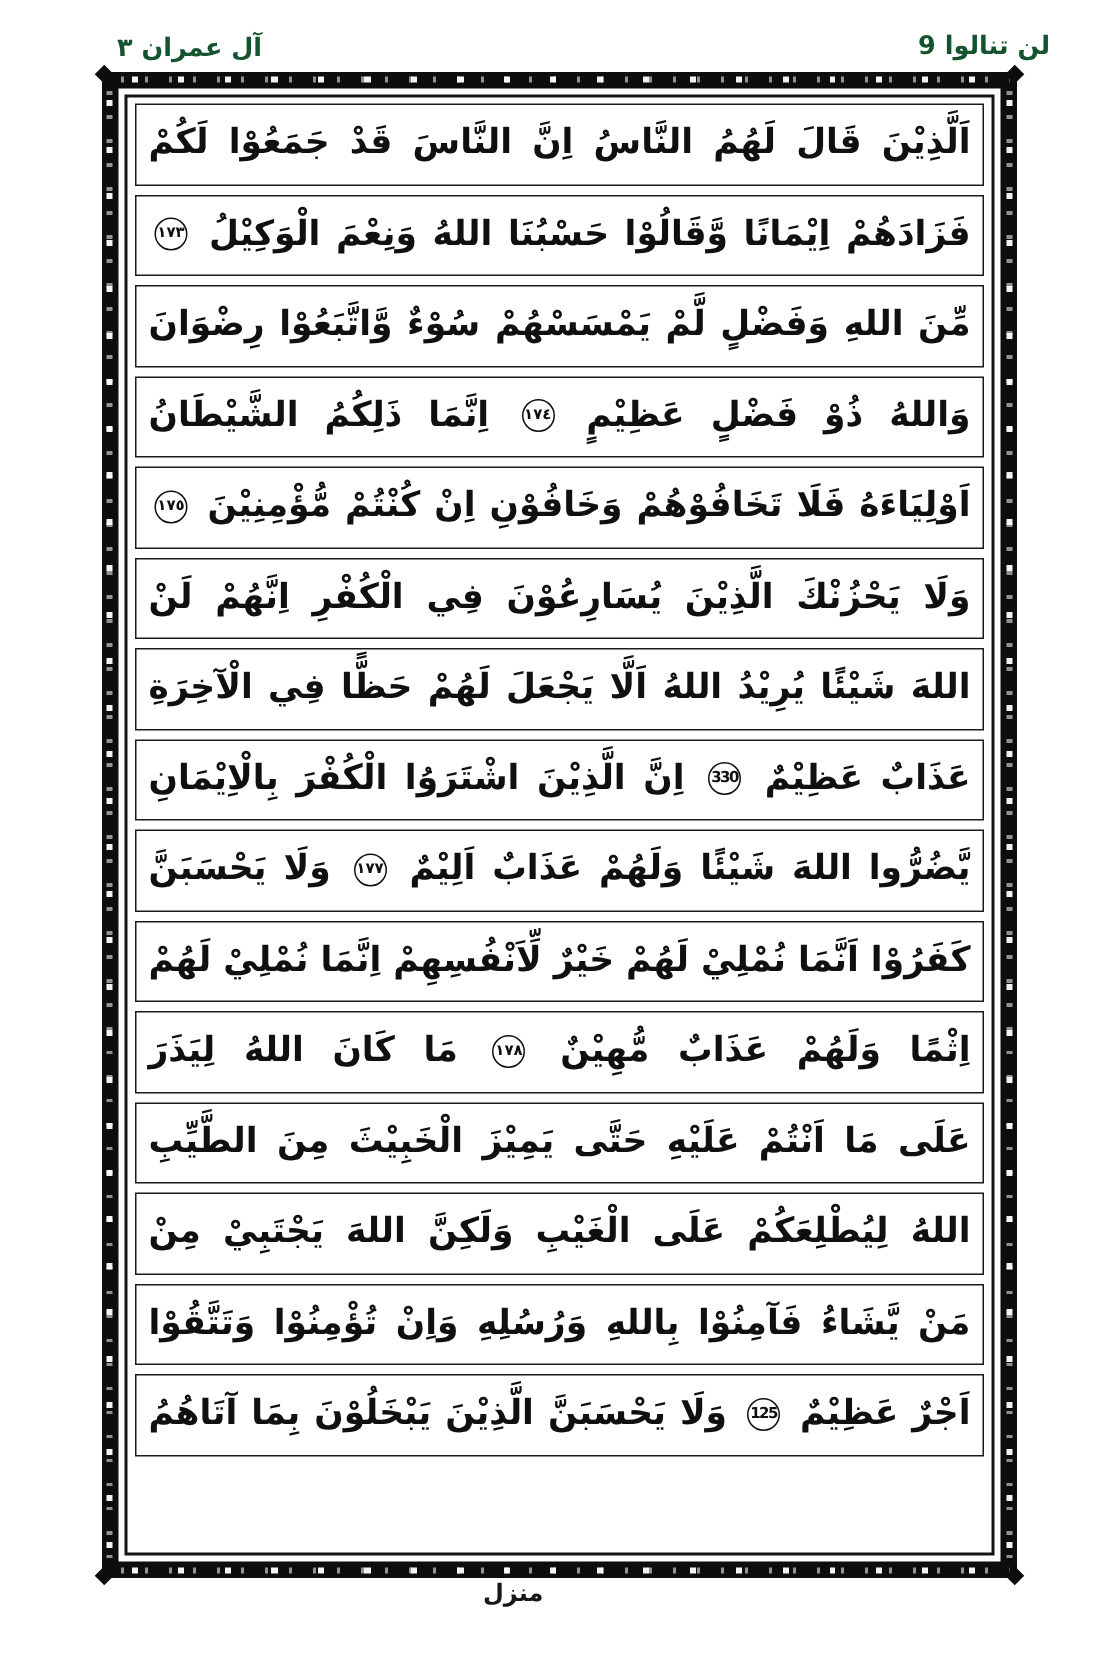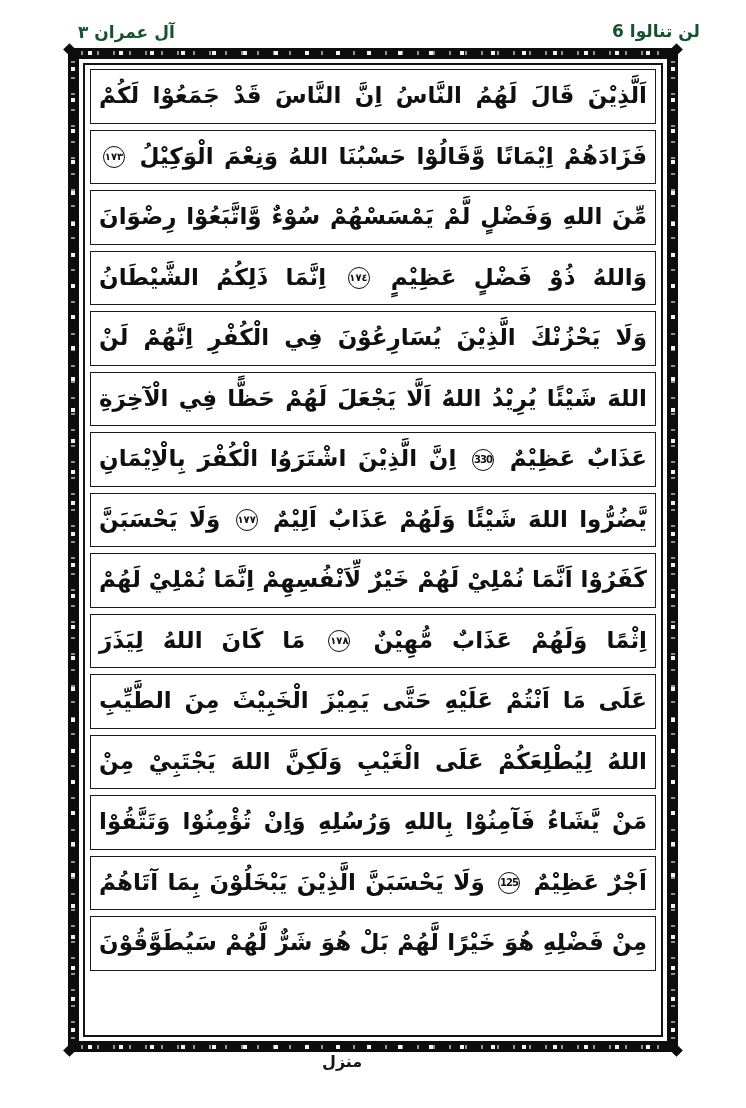--- a/index.html
+++ b/index.html
@@ -70,47 +70,47 @@
     position:absolute;left:322px;top:1052px;width:60px;
     direction:rtl;text-align:left;font-weight:bold;font-size:16px;color:#161616;
   }
 </style>
 </head>
 <body>
 
 <div class="page">
 
   <div class="hdr hdr-surah">آل عمران ٣</div>
-  <div class="hdr hdr-juz">لن تنالوا 6</div>
+  <div class="hdr hdr-juz">لن تنالوا 9</div>
 
   <div class="frame">
     <div class="deco deco-h deco-top"></div>
     <div class="deco deco-h deco-bottom"></div>
     <div class="deco deco-v deco-left"></div>
     <div class="deco deco-v deco-right"></div>
     <div class="corner corner-tl"></div>
     <div class="corner corner-tr"></div>
     <div class="corner corner-bl"></div>
     <div class="corner corner-br"></div>
 
     <div class="inner">
       <div class="rows">
           <div class="row"><span class="seg">اَلَّذِيْنَ قَالَ لَهُمُ النَّاسُ اِنَّ النَّاسَ قَدْ جَمَعُوْا لَكُمْ فَاخْشَوْهُمْ</span> </div>
           <div class="row"><span class="seg">فَزَادَهُمْ اِيْمَانًا وَّقَالُوْا حَسْبُنَا اللهُ وَنِعْمَ الْوَكِيْلُ</span> <span class="ayah">١٧٣</span>  </div>
           <div class="row"><span class="seg">مِّنَ اللهِ وَفَضْلٍ لَّمْ يَمْسَسْهُمْ سُوْءٌ وَّاتَّبَعُوْا رِضْوَانَ اللهِ</span> </div>
           <div class="row"><span class="seg">وَاللهُ ذُوْ فَضْلٍ عَظِيْمٍ</span> <span class="ayah">١٧٤</span> <span class="seg">اِنَّمَا ذَلِكُمُ الشَّيْطَانُ يُخَوِّفُ</span> </div>
+          <div class="row"><span class="seg">اَوْلِيَاءَهُ فَلَا تَخَافُوْهُمْ وَخَافُوْنِ اِنْ كُنْتُمْ مُّؤْمِنِيْنَ</span> <span class="ayah">١٧٥</span> </div>
           <div class="row"><span class="seg">وَلَا يَحْزُنْكَ الَّذِيْنَ يُسَارِعُوْنَ فِي الْكُفْرِ اِنَّهُمْ لَنْ يَّضُرُّوا</span> </div>
           <div class="row"><span class="seg">اللهَ شَيْئًا يُرِيْدُ اللهُ اَلَّا يَجْعَلَ لَهُمْ حَظًّا فِي الْآخِرَةِ وَلَهُمْ</span> </div>
           <div class="row"><span class="seg">عَذَابٌ عَظِيْمٌ</span> <span class="ayah">330</span> <span class="seg">اِنَّ الَّذِيْنَ اشْتَرَوُا الْكُفْرَ بِالْاِيْمَانِ لَنْ</span> </div>
           <div class="row"><span class="seg">يَّضُرُّوا اللهَ شَيْئًا وَلَهُمْ عَذَابٌ اَلِيْمٌ</span> <span class="ayah">١٧٧</span> <span class="seg">وَلَا يَحْسَبَنَّ الَّذِيْنَ</span> </div>
           <div class="row"><span class="seg">كَفَرُوْا اَنَّمَا نُمْلِيْ لَهُمْ خَيْرٌ لِّاَنْفُسِهِمْ اِنَّمَا نُمْلِيْ لَهُمْ لِيَزْدَادُوْا</span> </div>
           <div class="row"><span class="seg">اِثْمًا وَلَهُمْ عَذَابٌ مُّهِيْنٌ</span> <span class="ayah">١٧٨</span> <span class="seg">مَا كَانَ اللهُ لِيَذَرَ الْمُؤْمِنِيْنَ</span> </div>
           <div class="row"><span class="seg">عَلَى مَا اَنْتُمْ عَلَيْهِ حَتَّى يَمِيْزَ الْخَبِيْثَ مِنَ الطَّيِّبِ وَمَا كَانَ</span> </div>
           <div class="row"><span class="seg">اللهُ لِيُطْلِعَكُمْ عَلَى الْغَيْبِ وَلَكِنَّ اللهَ يَجْتَبِيْ مِنْ رُّسُلِهِ</span> </div>
           <div class="row"><span class="seg">مَنْ يَّشَاءُ فَآمِنُوْا بِاللهِ وَرُسُلِهِ وَاِنْ تُؤْمِنُوْا وَتَتَّقُوْا فَلَكُمْ</span> </div>
           <div class="row"><span class="seg">اَجْرٌ عَظِيْمٌ</span> <span class="ayah">125</span> <span class="seg">وَلَا يَحْسَبَنَّ الَّذِيْنَ يَبْخَلُوْنَ بِمَا آتَاهُمُ اللهُ</span> </div>
-          <div class="row"><span class="seg">مِنْ فَضْلِهِ هُوَ خَيْرًا لَّهُمْ بَلْ هُوَ شَرٌّ لَّهُمْ سَيُطَوَّقُوْنَ</span> </div>
         </div>
     </div>
   </div>
 
   <div class="catchword">منزل</div>
 </div>
 
 </body></html>

